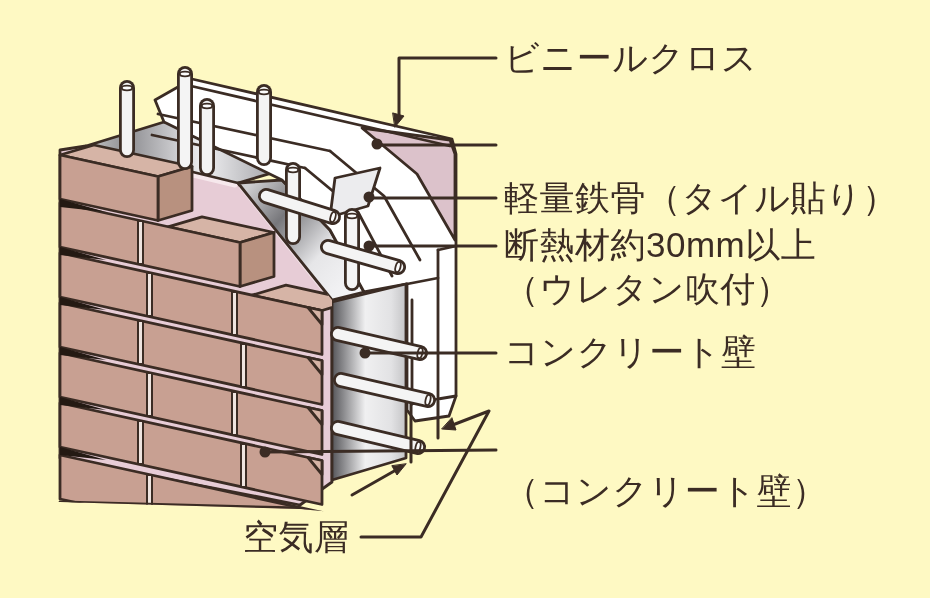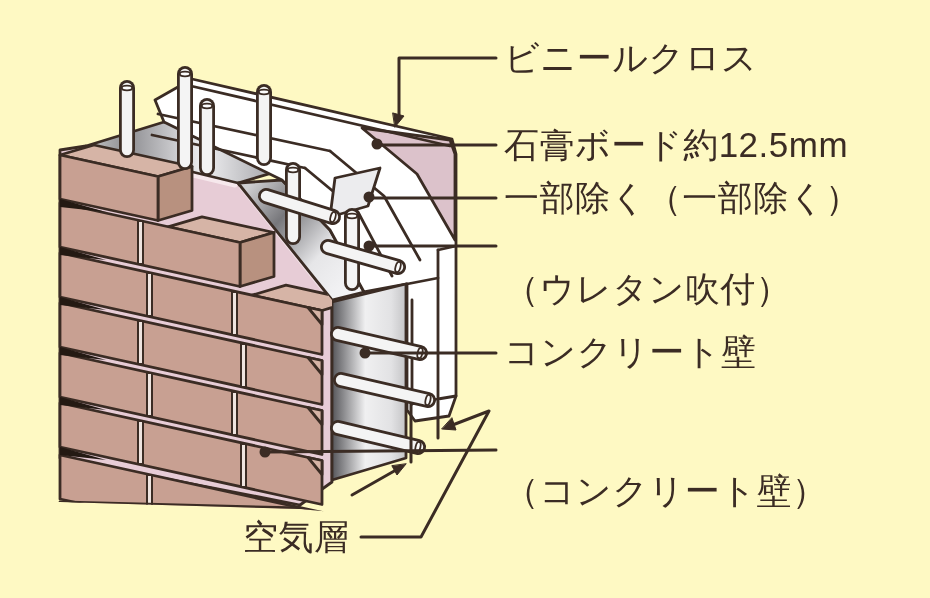--- a/index.html
+++ b/index.html
@@ -210,20 +210,20 @@
 
     <g fill="#3b2c24" stroke-width="1">
       <path d="M395,127 L404,116 L393,113 Z"></path>
       <path d="M442,429 L456,430 L452,418 Z"></path>
       <path d="M406,464 L397,475 L392,466 Z"></path>
     </g>
   </g>
 </svg>
 
 <div class="lbl" style="left:504px;top:38px">ビニールクロス</div>
-<div class="lbl" style="left:504px;top:125px">石膏ボード約12.5mm</div>
-<div class="lbl" style="left:504px;top:178px">一部除く（一部除く）</div>
+<div class="lbl" style="left:504px;top:178px">軽量鉄骨（タイル貼り）</div>
+<div class="lbl" style="left:504px;top:225px">断熱材約30mm以上</div>
 <div class="lbl" style="left:504px;top:269px">（ウレタン吹付）</div>
 <div class="lbl" style="left:504px;top:332px">コンクリート壁</div>
 <div class="lbl" style="left:504px;top:471px">（コンクリート壁）</div>
 <div class="lbl" style="left:243px;top:517px">空気層</div>
 
 </div>
 
 </body></html>

